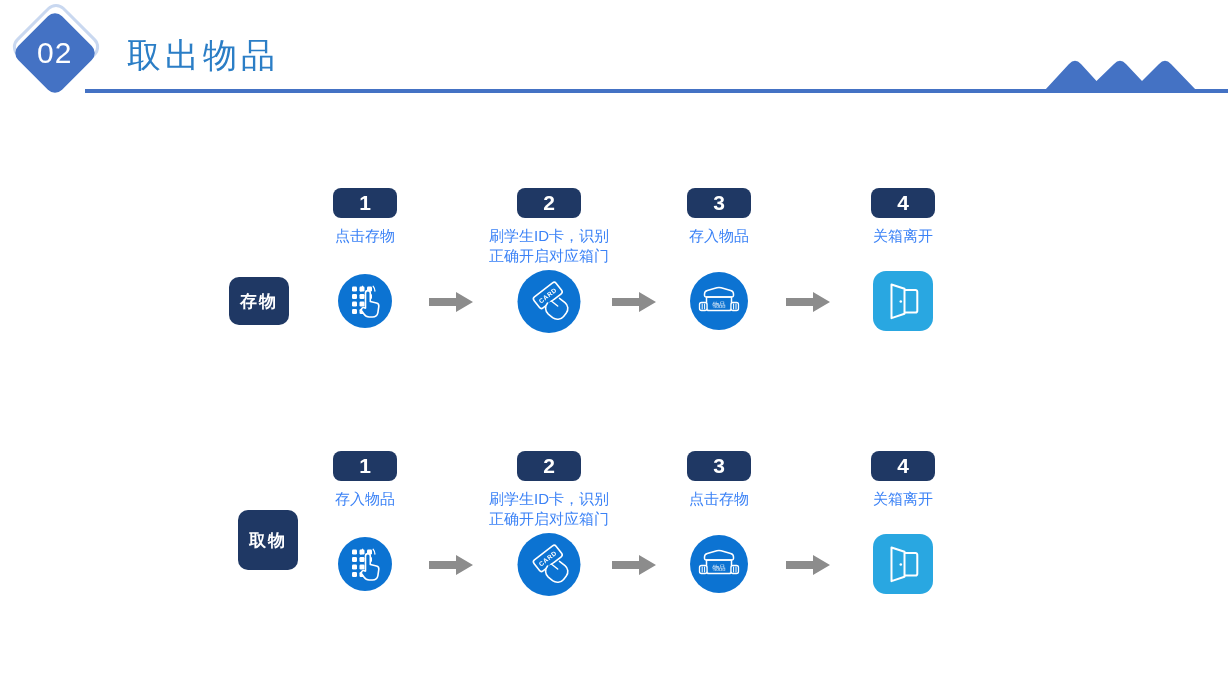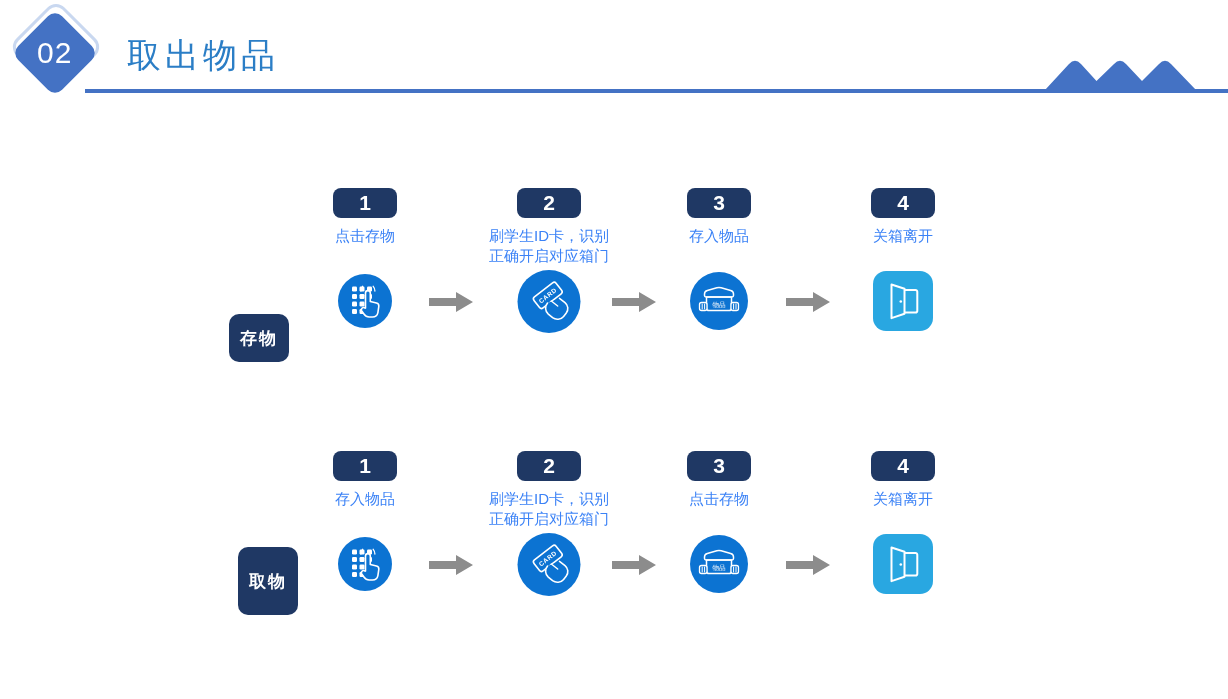--- a/index.html
+++ b/index.html
@@ -27,24 +27,24 @@
   }
   .header-line { position:absolute; left:85px; right:0; top:89px; height:4px; background:#4472C4; }
   .mountains { position:absolute; left:1045px; top:57px; width:155px; height:33px; }
   
   .flow-row { position:absolute; left:0; width:1228px; height:170px; }
   .row-store { top:188px; }
   .row-retrieve { top:451px; }
   .row-label {
     position:absolute; background:#1F3864; color:#fff; border-radius:10px;
     display:flex; align-items:center; justify-content:center;
-    font-size:17px; font-weight:bold; letter-spacing:2px;margin-top:37px;
+    font-size:17px; font-weight:bold; letter-spacing:2px;
   }
   .row-store .row-label { left:229px; top:89px; width:60px; height:48px; }
-  .row-retrieve .row-label { left:238px; top:59px; width:60px; height:68px; }
+  .row-retrieve .row-label { left:238px; top:59px; width:60px; height:60px; }
   .step { position:absolute; top:0; width:180px; text-align:center; }
   .step.c1 { left:275px; } .step.c2 { left:459px; } .step.c3 { left:629px; } .step.c4 { left:813px; }
   .badge {
     width:64px; height:30px; margin:0 auto; background:#1F3864; border-radius:8px;
     color:#fff; font-size:21px; line-height:30px; font-weight:600;
   }
   .caption {
     position:absolute; top:38px; left:0; right:0; font-size:15px; line-height:20px;
     color:#3b82f6; font-weight:500; white-space:pre-line;
   }

